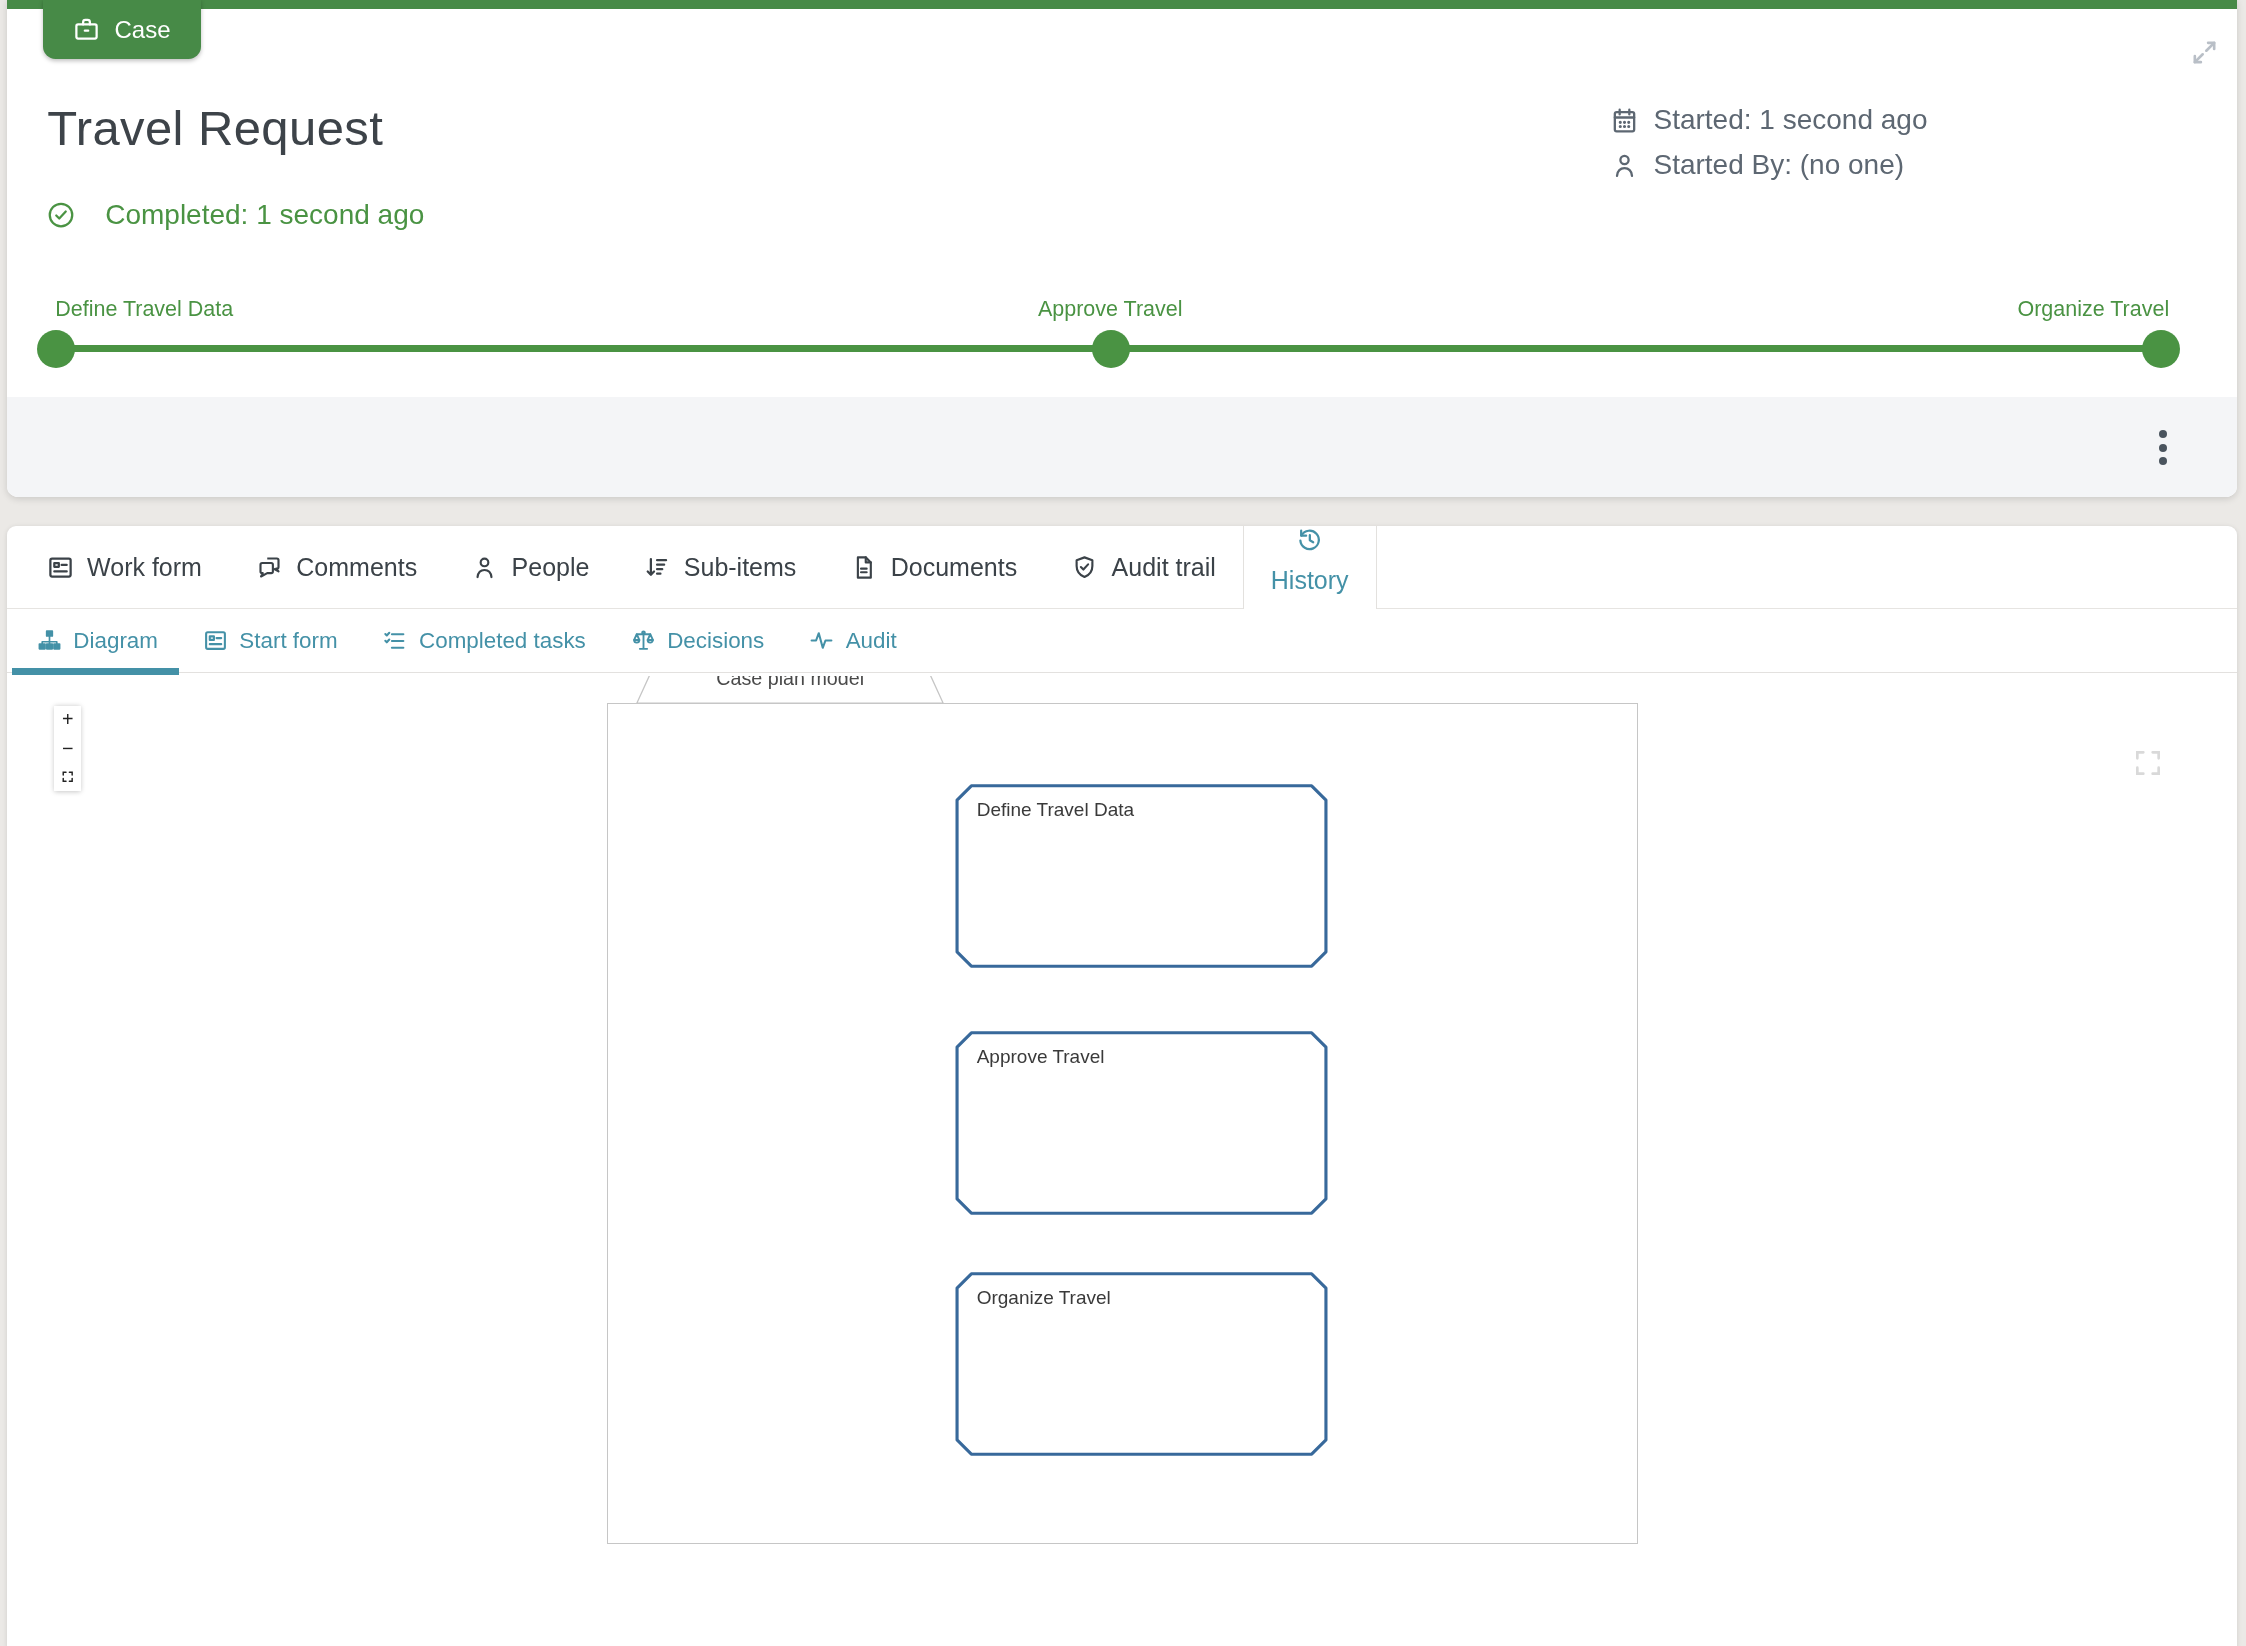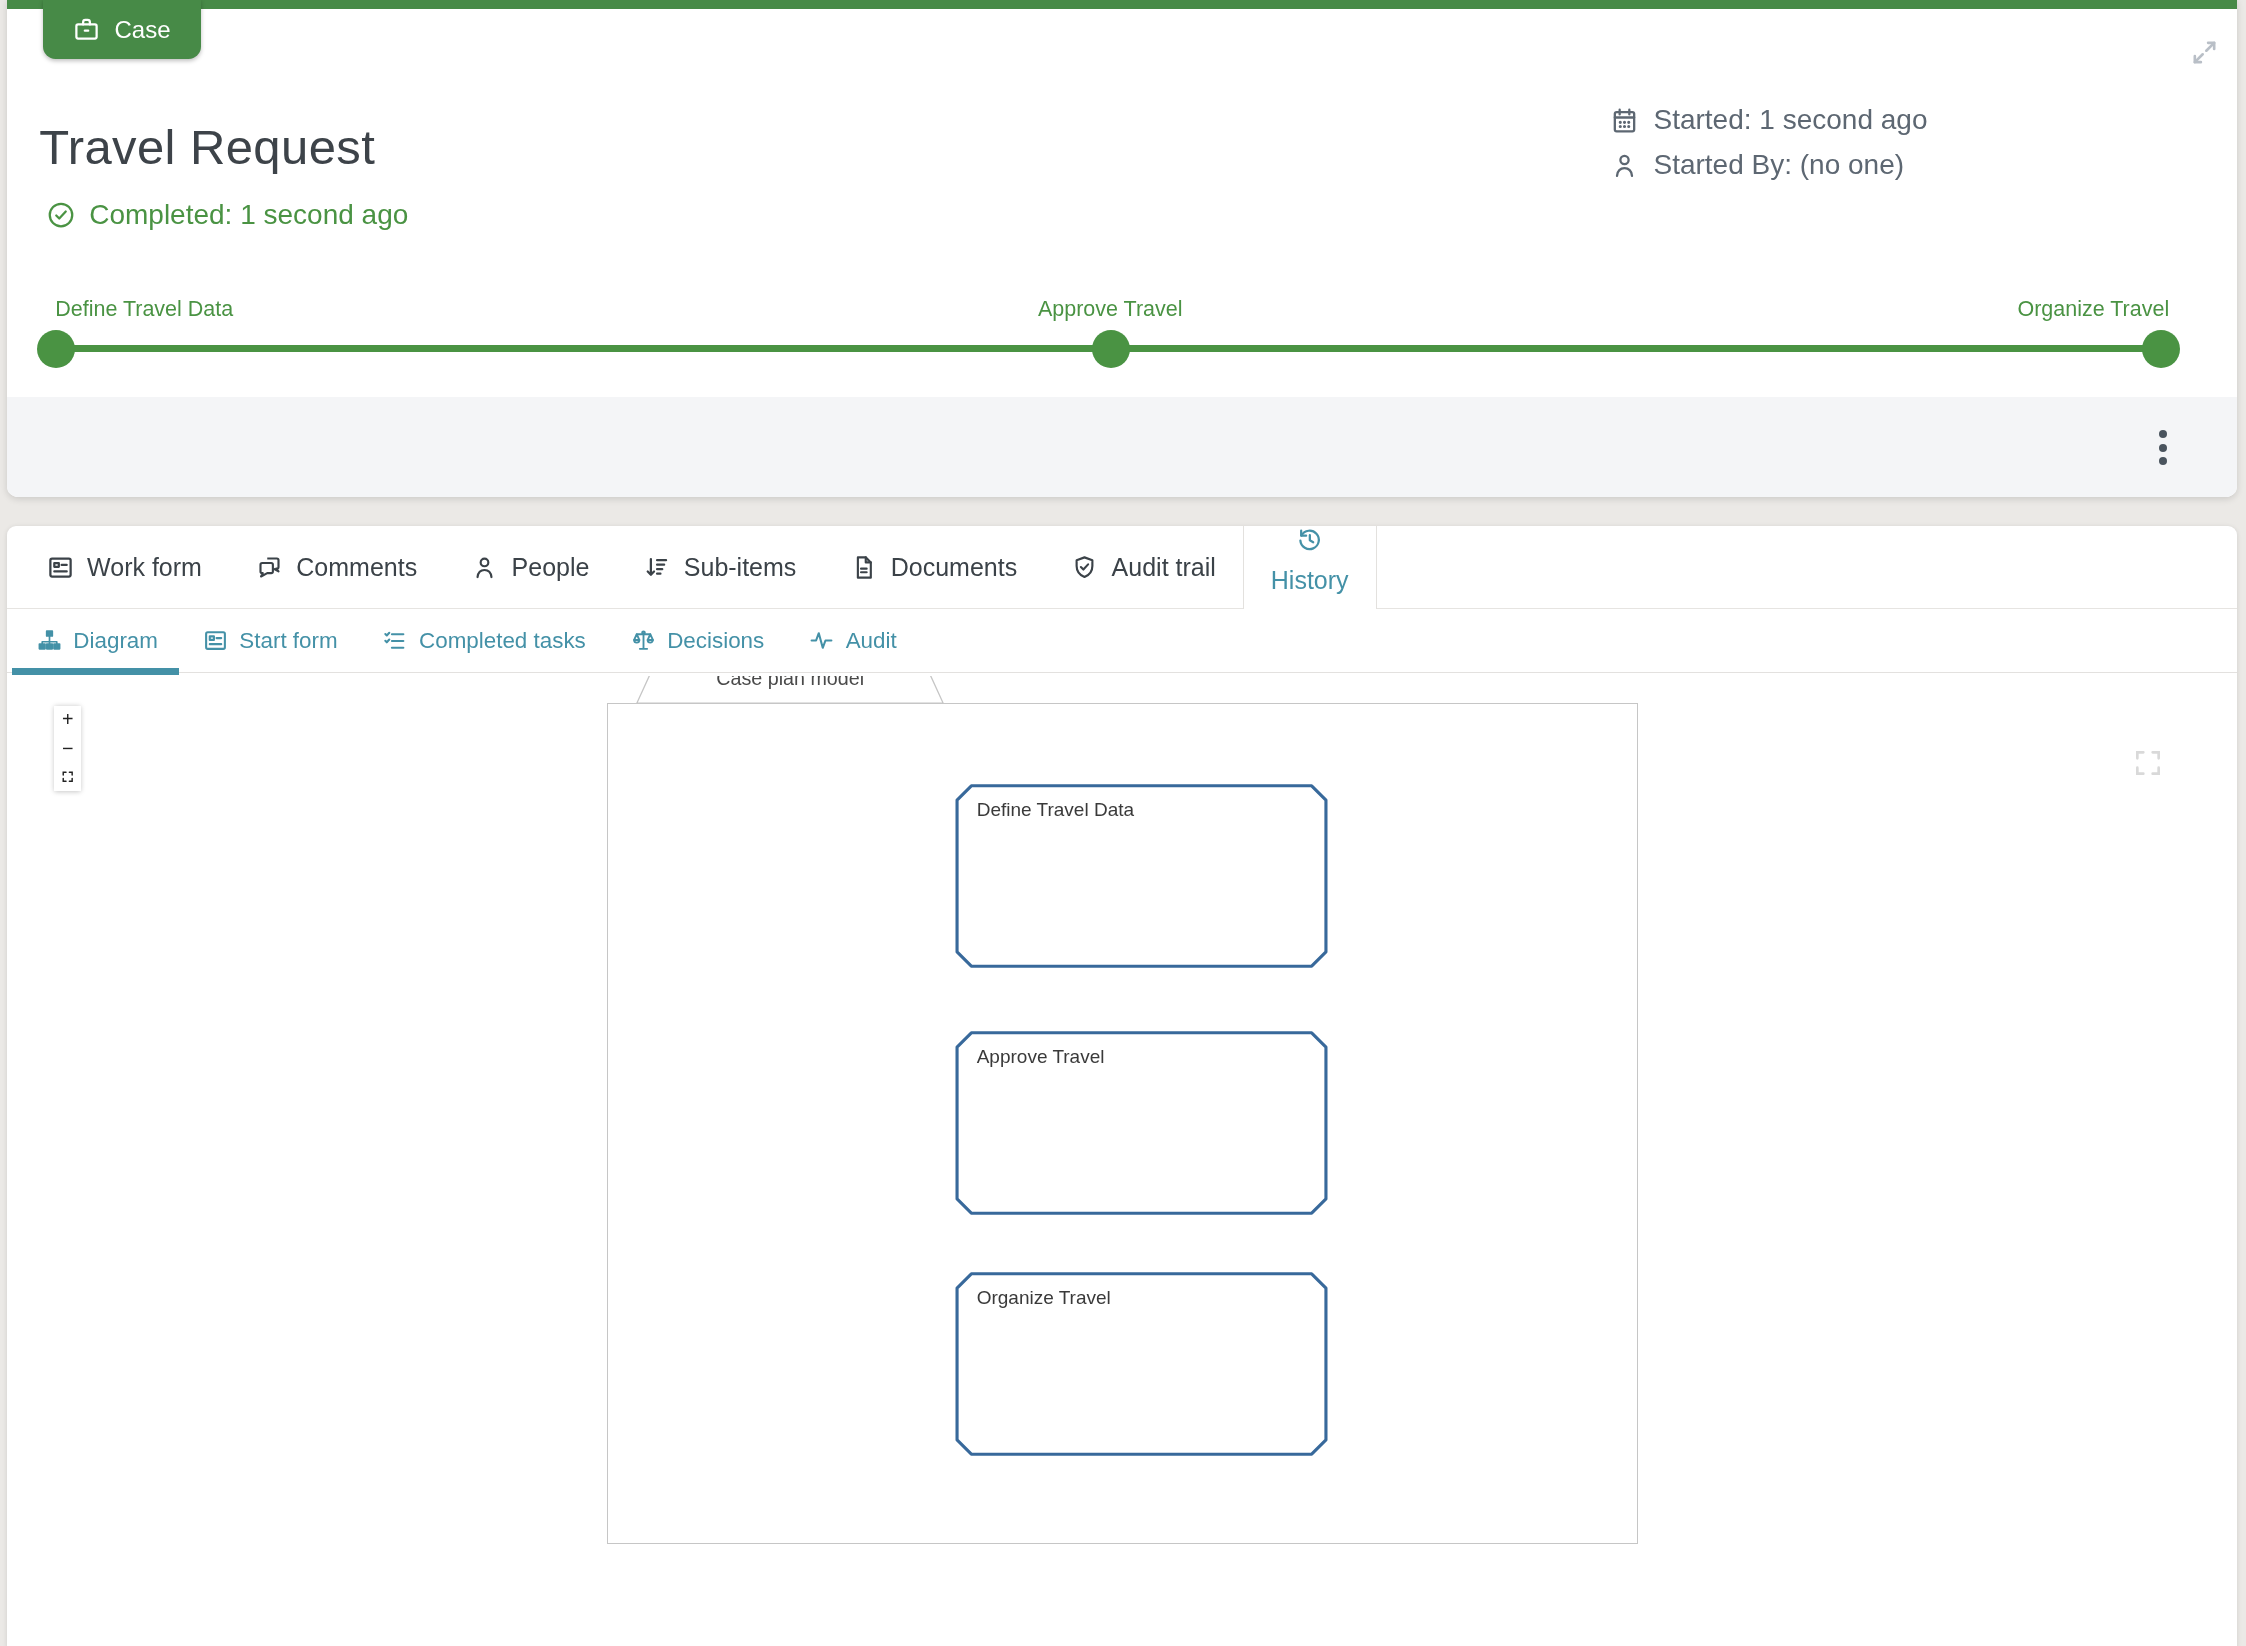--- a/index.html
+++ b/index.html
@@ -29,26 +29,25 @@
     box-shadow:0 1.8px 7.2px rgba(0,0,0,.14);
   }
   .top-bar{position:absolute;left:0;top:0;width:100%;height:9px;background:var(--green);}
   .case-badge{
     position:absolute;left:36px;top:0;height:59px;padding:0 30px;
     background:var(--green);color:#fff;border-radius:0 0 12.5px 12.5px;
     display:flex;align-items:center;gap:14.3px;font-size:24px;
     box-shadow:0 1.8px 4.5px rgba(0,0,0,.25);
   }
   .page-title{
-    position:absolute;left:32px;top:100px;font-size:49px;color:#3d4349;
+    position:absolute;left:40px;top:100px;font-size:49px;color:#3d4349;
     letter-spacing:0.4px;
-    margin-top:19px;
   }
   .status-line{
-    position:absolute;left:39px;top:199px;display:flex;align-items:center;gap:13px;
+    position:absolute;left:39px;top:199px;display:flex;align-items:center;gap:29px;
     color:var(--green2);font-size:28px;
   }
   .meta-block{
     position:absolute;left:1603px;top:104px;display:flex;flex-direction:column;gap:13.4px;
     color:var(--meta);font-size:28px;
   }
   .meta-row{display:flex;align-items:center;gap:14.3px;}
   .redacted{display:inline-block;width:385px;height:38px;background:#000;margin-left:10.7px;}
   .expand-btn{position:absolute;left:2183px;top:38px;color:#b9bfc7;cursor:pointer;}
 

